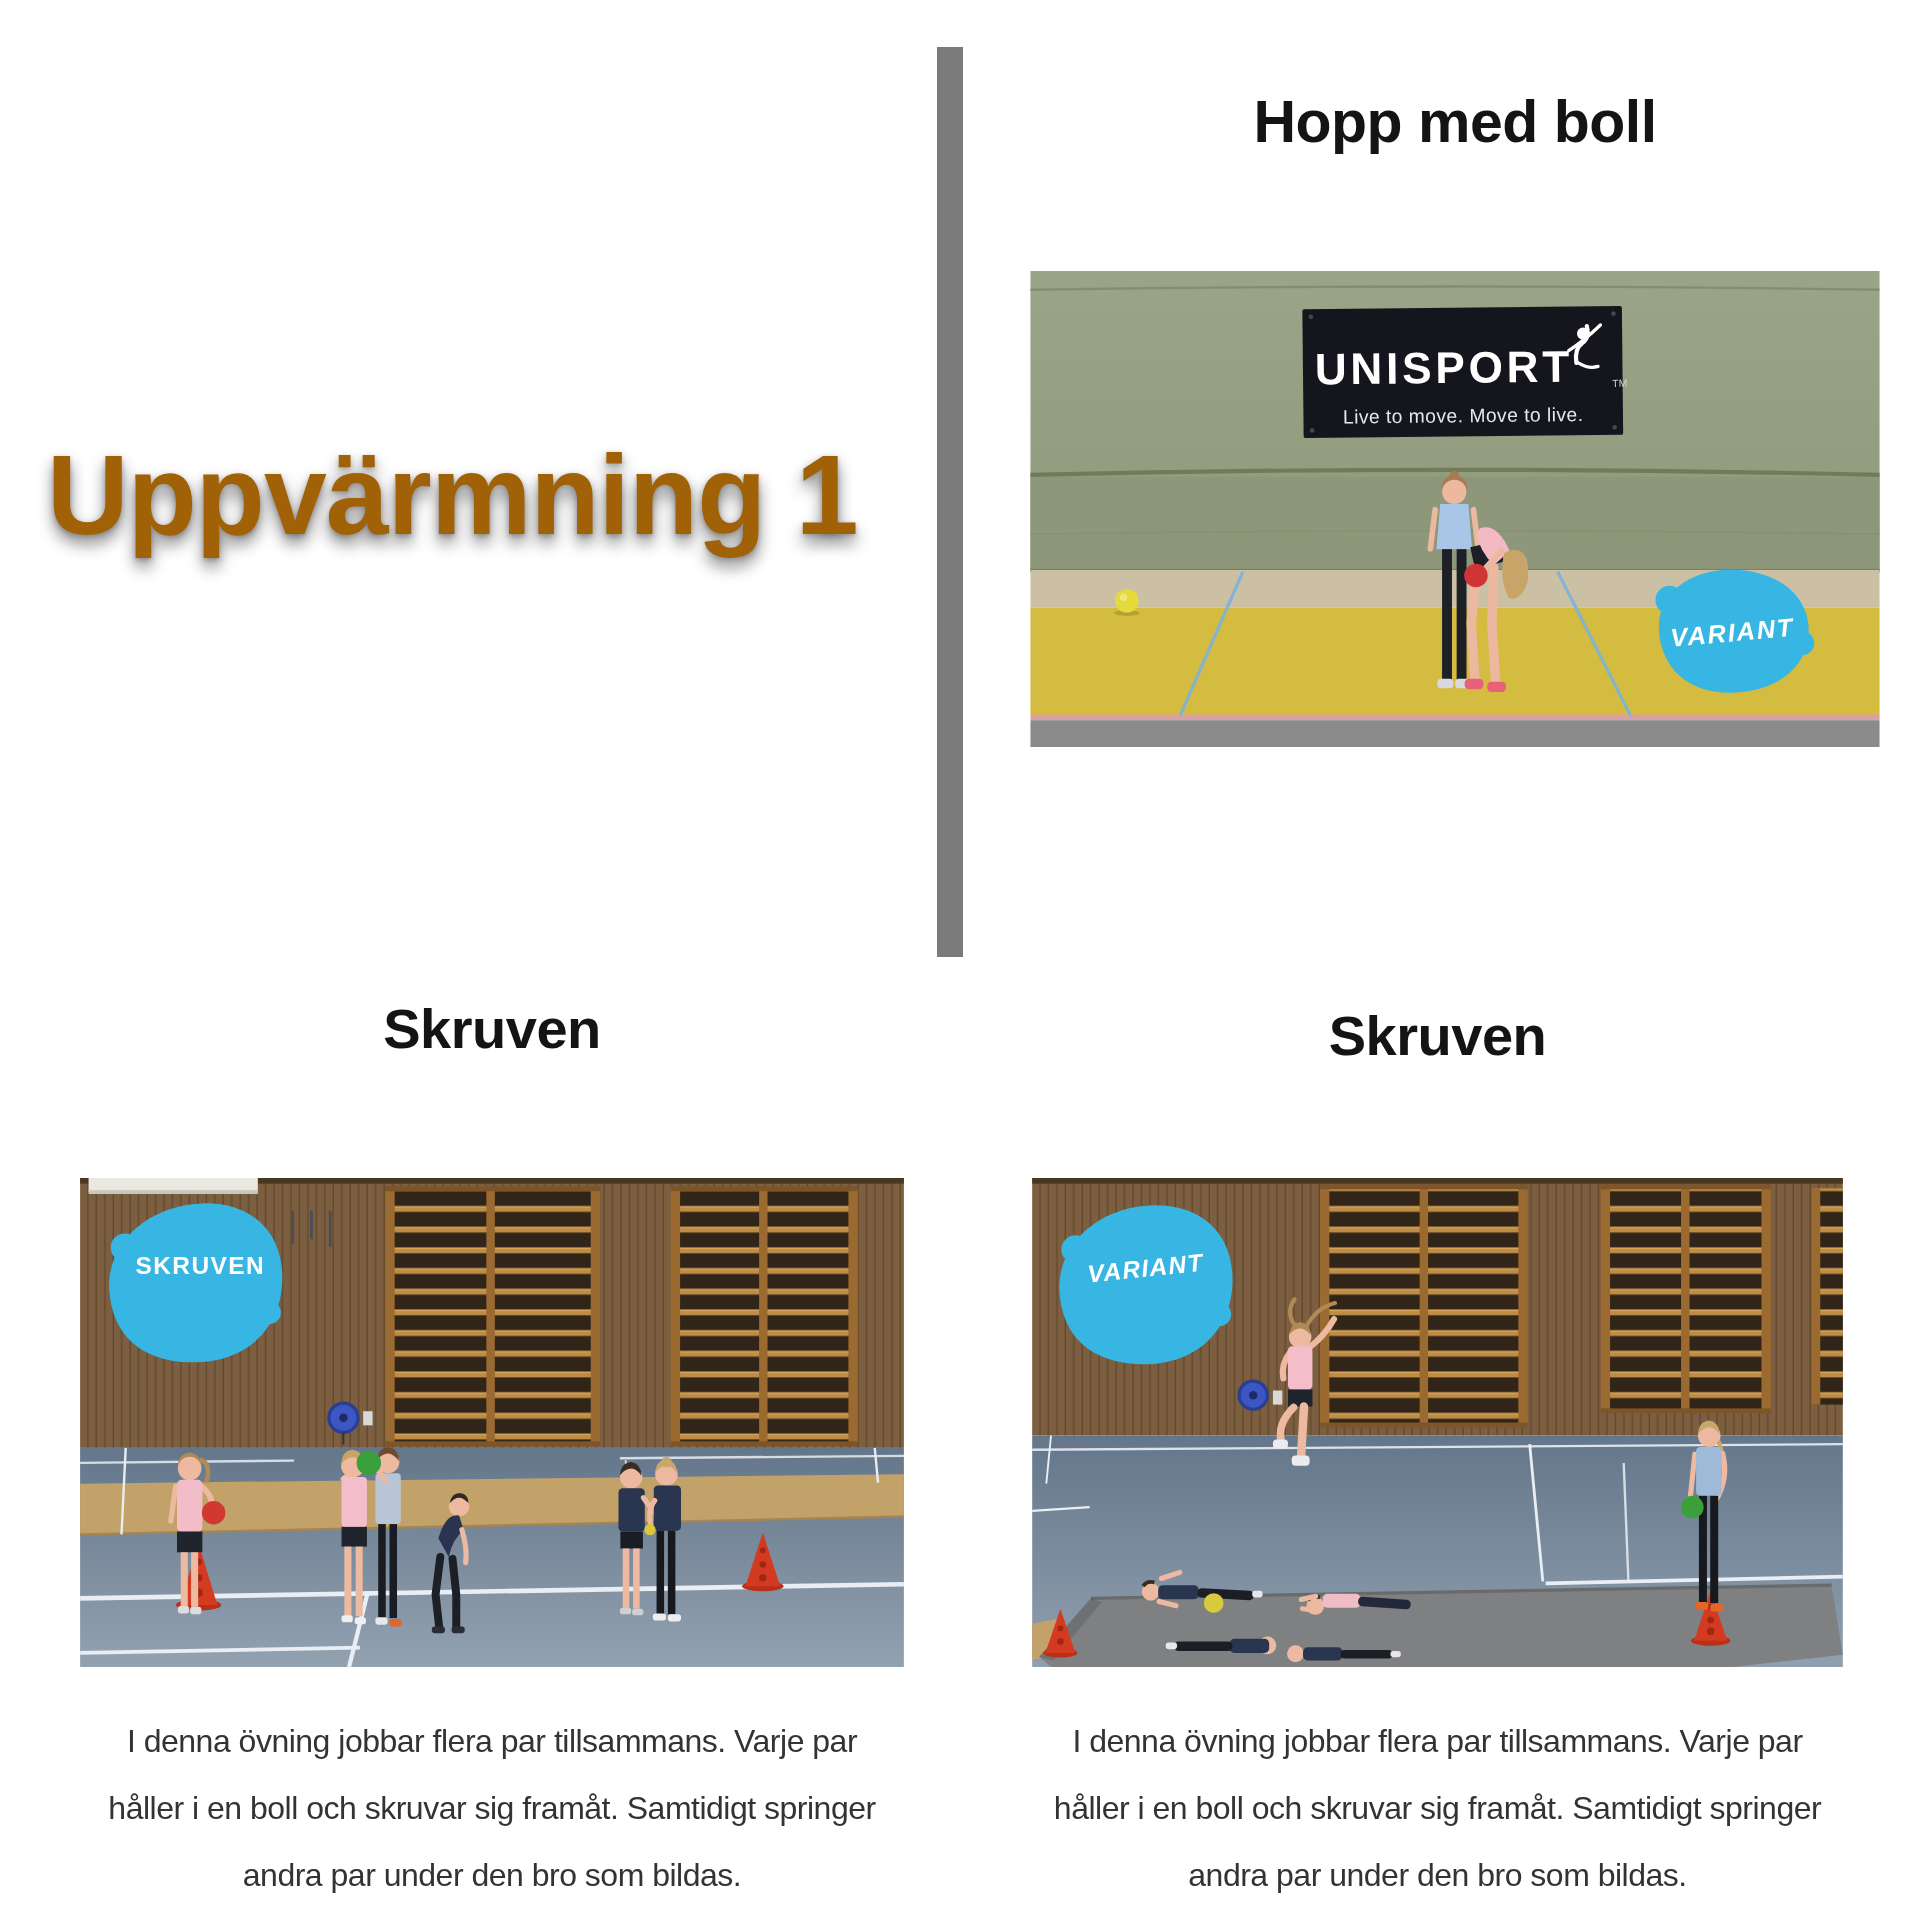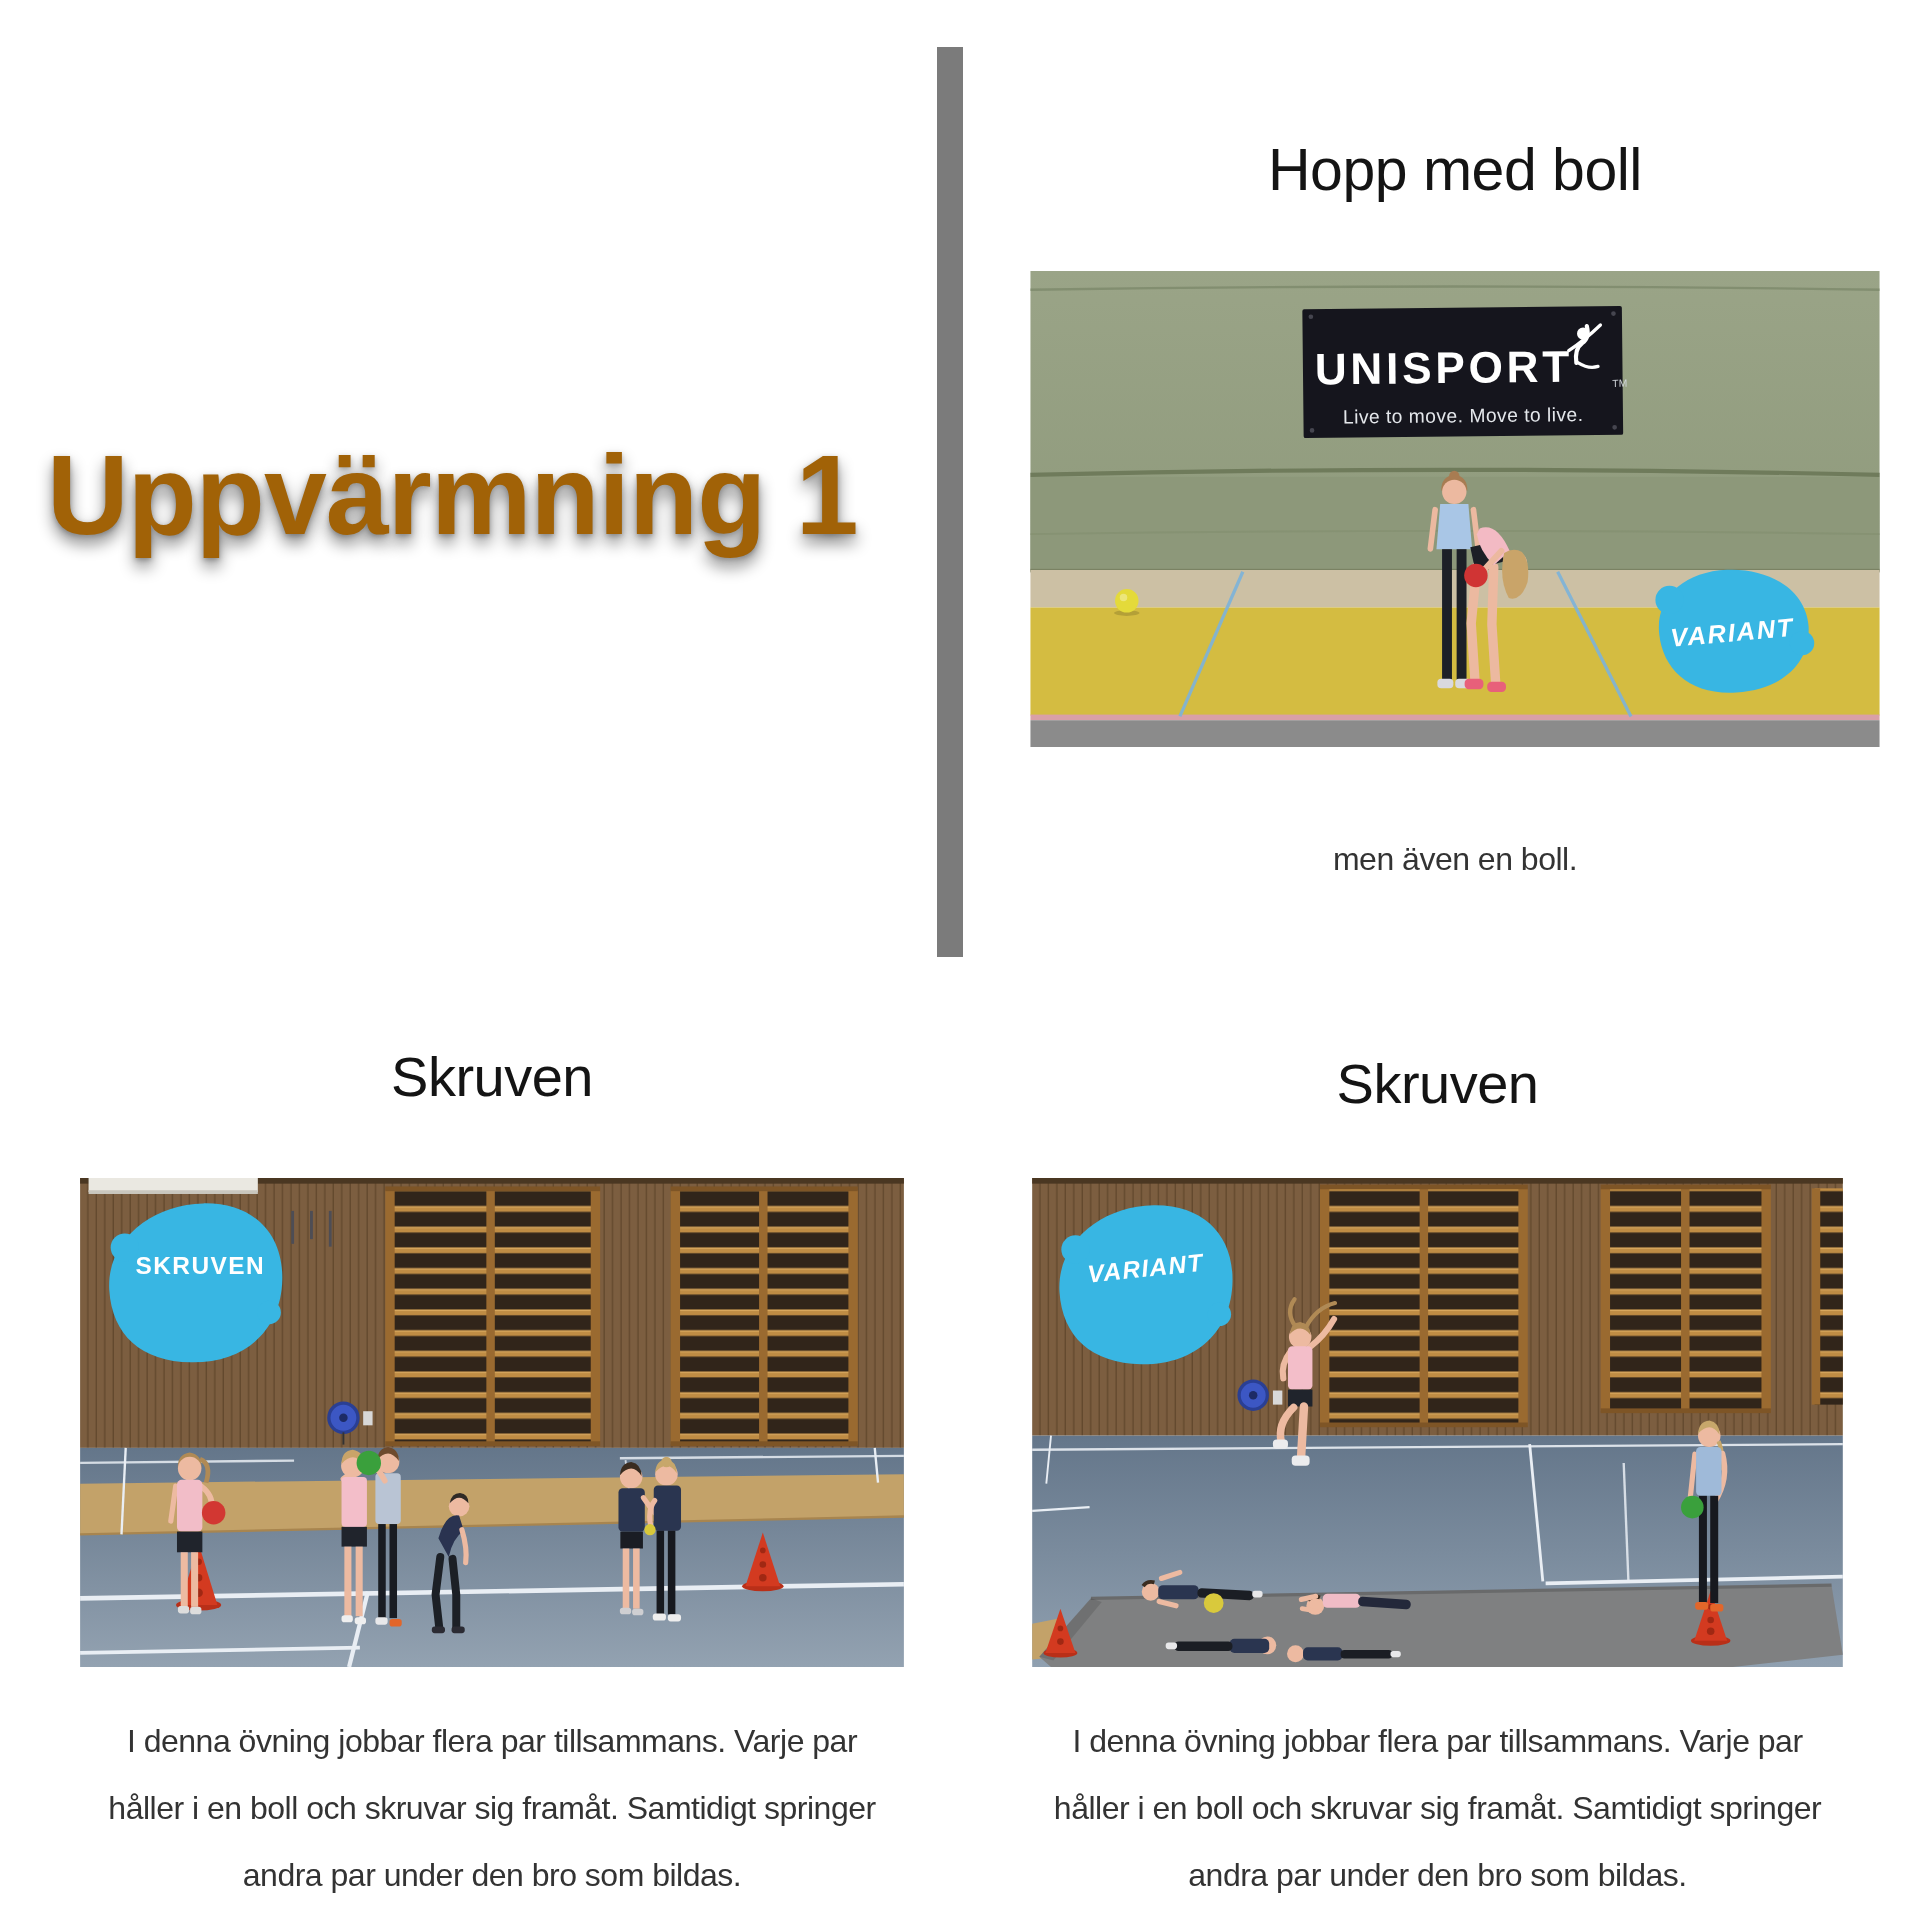--- a/index.html
+++ b/index.html
@@ -9,21 +9,21 @@
   }
   .abs{position:absolute;}
   #page-title{
     left:47px;top:439px;width:893px;
     font-size:113px;font-weight:bold;letter-spacing:-0.9px;line-height:1;color:#a16207;
     white-space:nowrap;
     text-shadow:0 9.4px 16px rgba(0,0,0,.48), 0 2.4px 5.6px rgba(0,0,0,.25);
   }
   #divider-bar{left:937px;top:47px;width:26px;height:910px;}
   .col-heading{
-    font-weight:normal;color:#141414;line-height:1;text-align:center;letter-spacing:-0.5px;white-space:nowrap;margin-top:48px;
+    font-weight:bold;color:#141414;line-height:1;text-align:center;letter-spacing:-0.5px;white-space:nowrap;
   }
   #heading-hopp{left:1030px;top:93px;width:850px;font-size:59px;}
   #heading-skruven-left{left:80px;top:1001px;width:824px;font-size:56px;}
   #heading-skruven-right{left:1032px;top:1008px;width:811px;font-size:56px;}
   .caption{
     color:#333333;font-size:32px;line-height:67px;letter-spacing:-0.5px;text-align:center;
   }
   .caption div{white-space:nowrap;}
   #caption-hopp{left:1030px;top:826px;width:850px;}
   #caption-skruven-left{left:80px;top:1708px;width:824px;}
@@ -112,21 +112,20 @@
   </g>
   <g>
     <path d="M1338,772 C1330,694 1392,640 1482,636 C1572,632 1650,678 1656,756 C1660,834 1602,890 1502,897 C1406,903 1346,850 1338,772 Z" fill="#38b6e3"></path>
     <circle cx="1360" cy="700" r="30" fill="#38b6e3"></circle>
     <circle cx="1642" cy="792" r="26" fill="#38b6e3"></circle>
     <text x="1494" y="788" text-anchor="middle" font-size="54" font-weight="bold" font-style="italic" letter-spacing="4" fill="#ffffff" transform="rotate(-5 1494 772)">VARIANT</text>
   </g>
 </svg>
 
 <div class="abs caption" id="caption-hopp">
-  <div>men även en boll.</div>
 </div>
 
 <div class="abs col-heading" id="heading-skruven-left">Skruven</div>
 
 <svg class="abs" id="photo-skruven-left" width="824" height="489" viewBox="0 0 1752 1040" aria-hidden="true">
   <defs>
     <pattern id="b-planks" width="18" height="12" patternUnits="userSpaceOnUse">
       <rect width="18" height="12" fill="#7c5e40"></rect>
         <rect x="15" width="3" height="12" fill="#63492e"></rect>
     </pattern>

